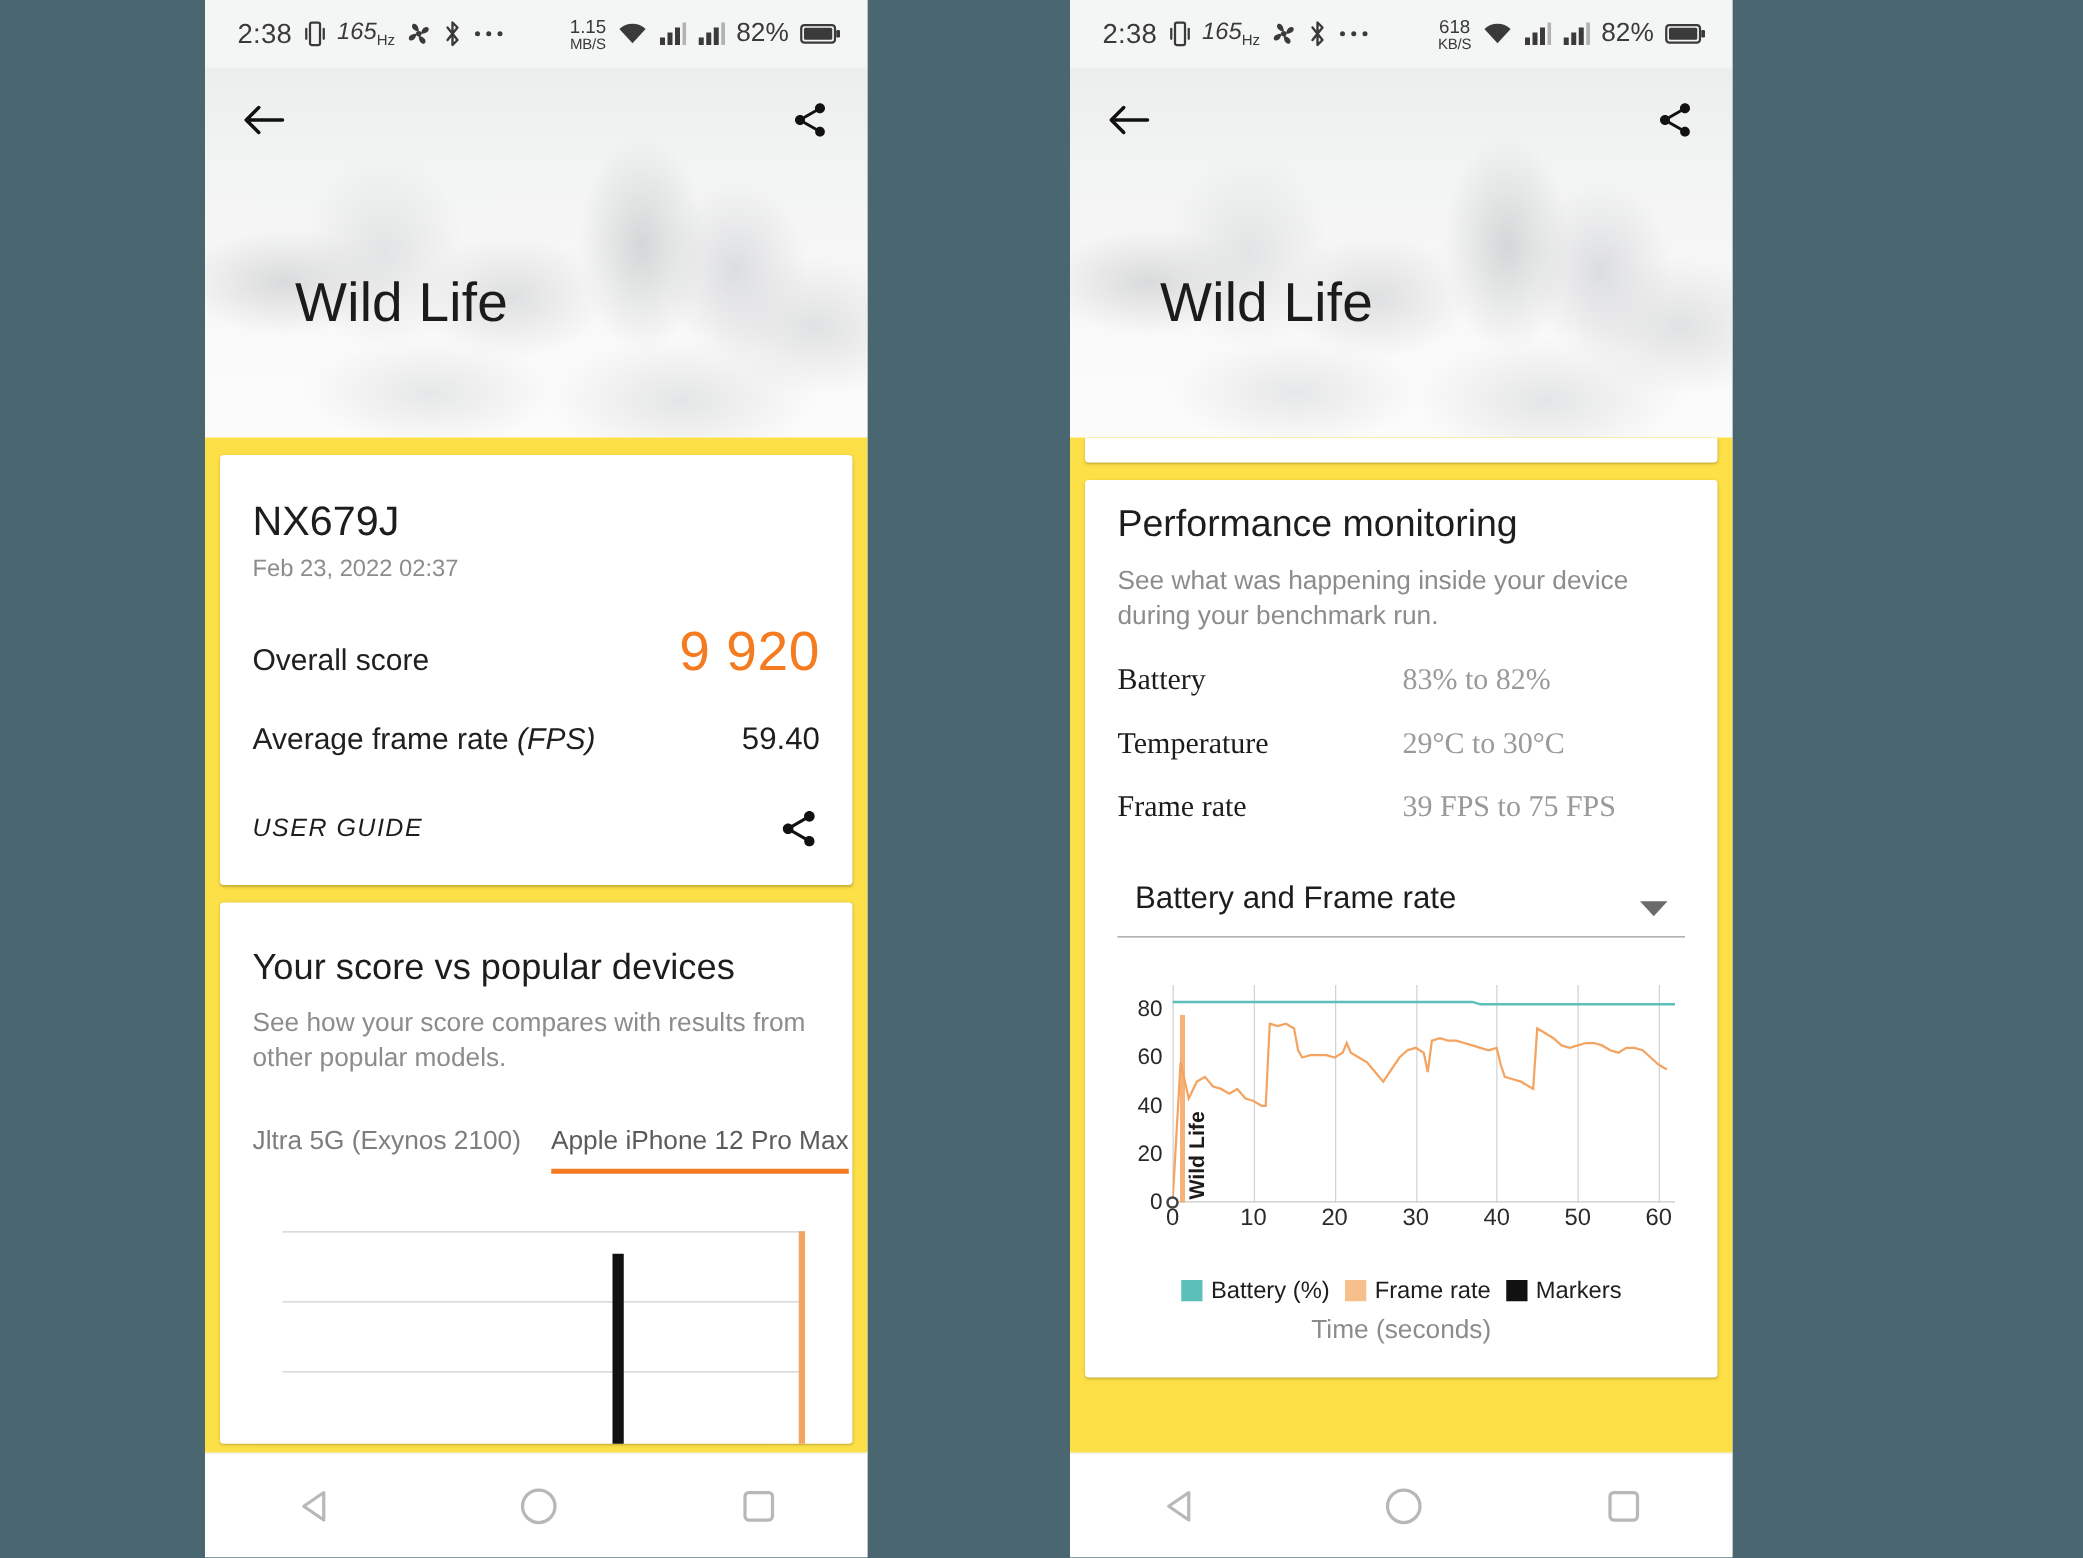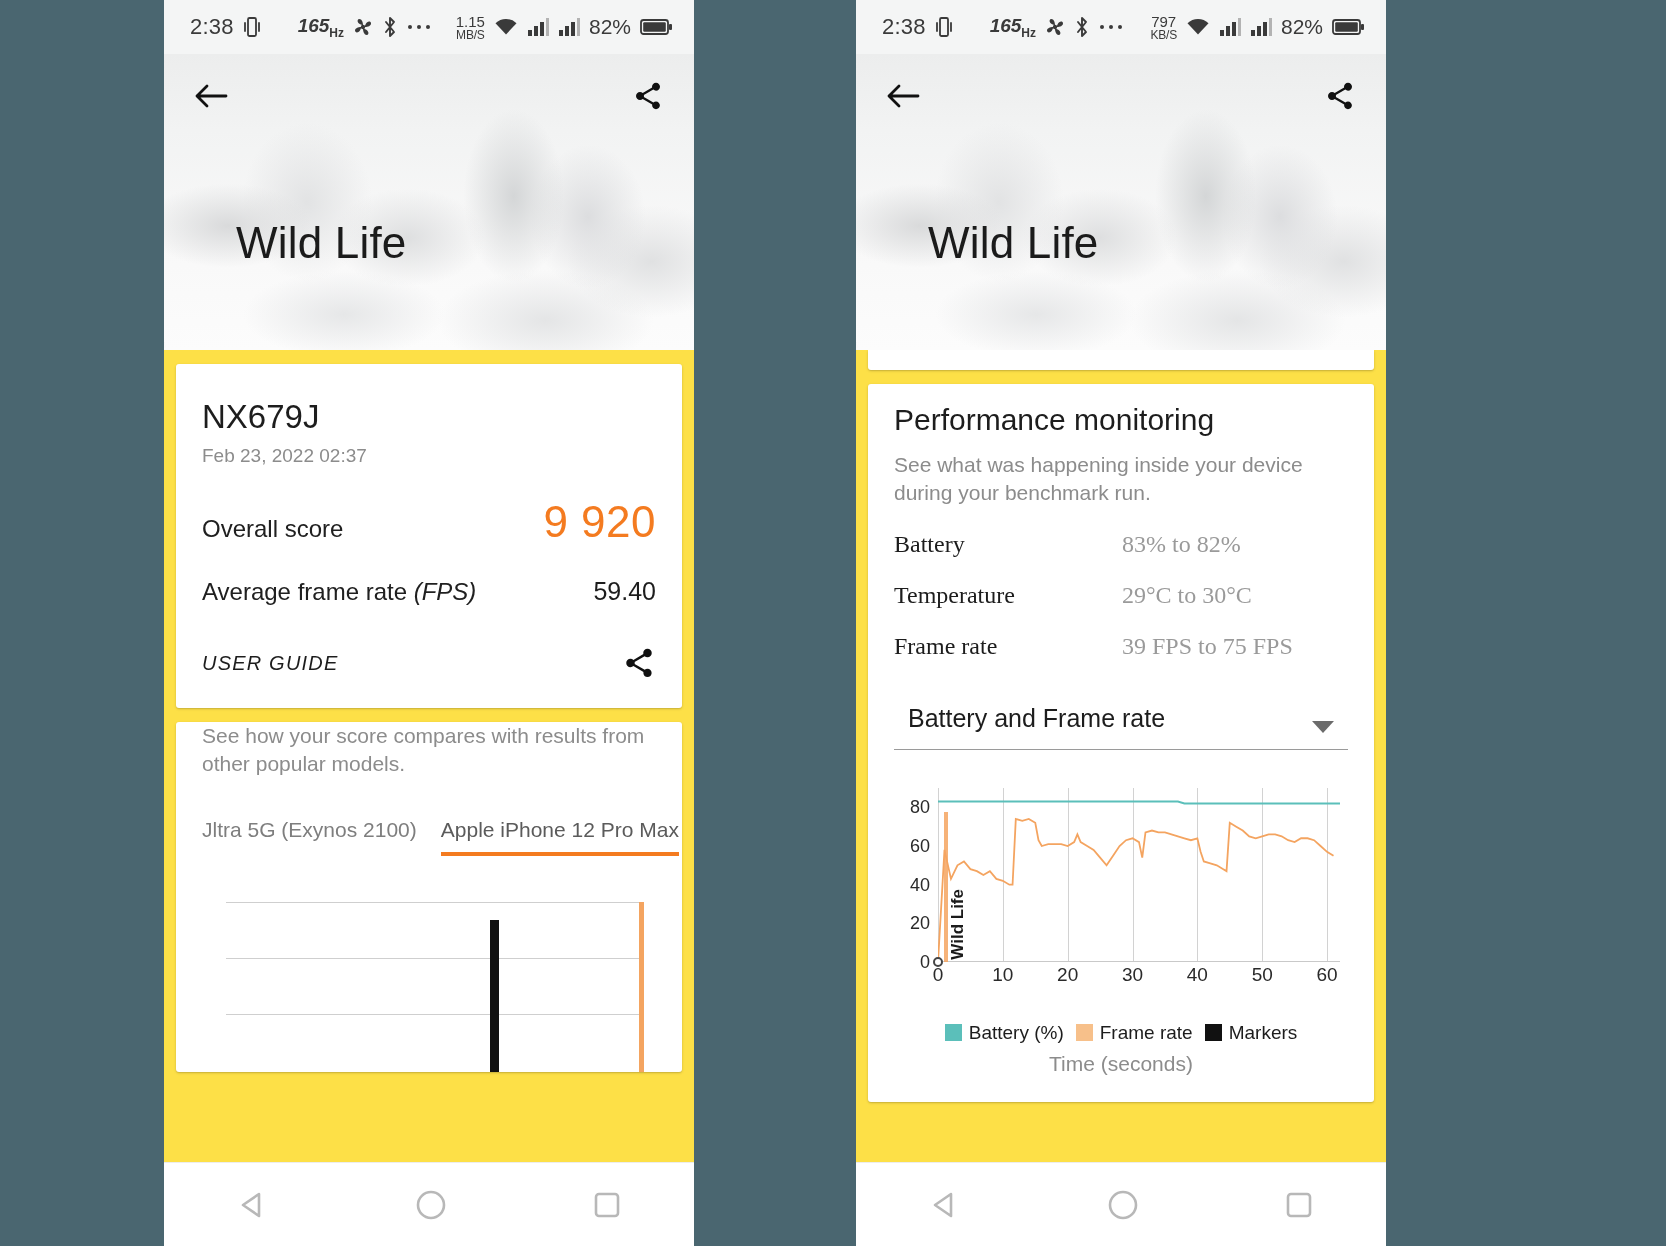--- a/index.html
+++ b/index.html
@@ -21,21 +21,21 @@
 
   
   .statusbar {
     height: 54px; flex: 0 0 54px;
     display: flex; align-items: center; justify-content: space-between;
     padding: 0 22px 0 26px;
     background: #f4f5f5; color: #3a3a3a;
   }
   .sb-left, .sb-right { display: flex; align-items: center; gap: 9px; }
   .sb-time { font-size: 22px; letter-spacing: .2px; }
-  .sb-hz { font-size: 19px; font-weight: bold; font-style: italic; margin-left: 28px; }
+  .sb-hz { font-size: 19px; font-weight: normal; font-style: italic; }
   .sb-hz sub { font-size: 12px; font-style: normal; }
   .ic { display: inline-block; line-height: 1; }
   .ic svg { display: block; }
   .sb-speed { text-align: center; line-height: 1.0; }
   .sb-speed .n { font-size: 15px; display: block; font-weight: 500;}
   .sb-speed .u { font-size: 12px; display: block; letter-spacing: -.2px;}
   .sb-batt { font-size: 21px; }
 
   
   .hero {
@@ -268,20 +268,21 @@
           <span class="guide-lbl">USER GUIDE</span>
           <span class="ic">
             <svg width="34" height="34" viewBox="0 0 24 24">
                 <path d="M18 16.08c-.76 0-1.44.3-1.96.77L8.91 12.7c.05-.23.09-.46.09-.7s-.04-.47-.09-.7l7.05-4.11c.54.5 1.25.81 2.04.81 1.66 0 3-1.34 3-3s-1.34-3-3-3-3 1.34-3 3c0 .24.04.47.09.7L8.04 9.81C7.5 9.31 6.79 9 6 9c-1.66 0-3 1.34-3 3s1.34 3 3 3c.79 0 1.5-.31 2.04-.81l7.12 4.16c-.05.21-.08.43-.08.65 0 1.61 1.31 2.92 2.92 2.92s2.92-1.31 2.92-2.92-1.31-2.92-2.92-2.92z" fill="#111"></path>
               </svg>
           </span>
         </div>
       </div>
 
       <div class="card">
+        <div class="sec-title">Your score vs popular devices</div>
         <div class="sec-sub">See how your score compares with results from other popular models.</div>
 
         <div class="tabs">
           <span class="tab">Jltra 5G (Exynos 2100)</span>
           <span class="tab active">Apple iPhone 12 Pro Max</span>
         </div>
 
         <div class="barchart">
           <div class="gl" style="top:0"></div>
           <div class="gl" style="top:56px"></div>
@@ -344,21 +345,21 @@
               <g fill="#3a3a3a">
                 <circle cx="3" cy="4" r="2"></circle>
                 <circle cx="12" cy="4" r="2"></circle>
                 <circle cx="21" cy="4" r="2"></circle>
               </g>
             </svg>
         </span>
       </div>
       <div class="sb-right">
         <span class="sb-speed">
-          <span class="n">797</span>
+          <span class="n">618</span>
           <span class="u">KB/S</span>
         </span>
         <span class="ic">
           <svg width="24" height="20" viewBox="0 0 24 20">
               <path d="M12 17.5L1.5 6.2A15 15 0 0 1 22.5 6.2z" fill="#3a3a3a"></path>
             </svg>
         </span>
         <span class="ic">
           <svg width="22" height="20" viewBox="0 0 22 20">
               <g fill="#3a3a3a">

